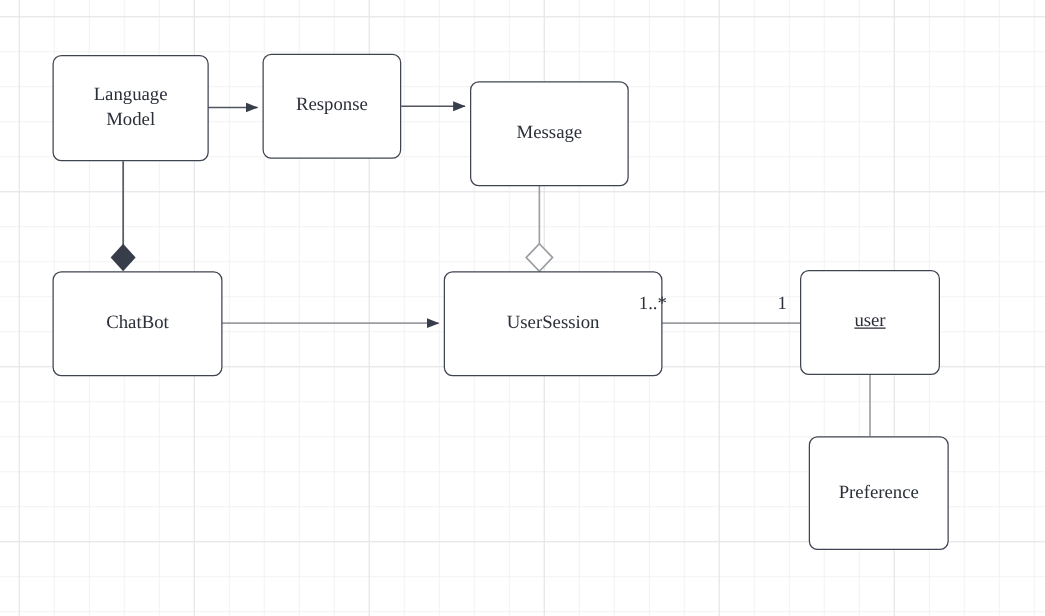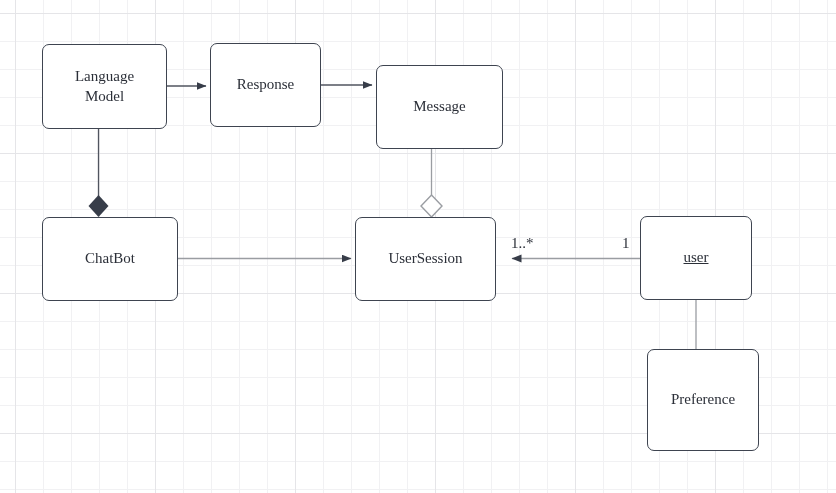--- a/index.html
+++ b/index.html
@@ -74,29 +74,29 @@
   </div>
 
   <div class="node" style="left:376px;top:39px;width:127px;height:84px;margin-top:26px;">
     <span class="lbl">Message</span>
   </div>
 
   <div class="node" style="left:42px;top:217px;width:136px;height:84px;">
     <span class="lbl">ChatBot</span>
   </div>
 
-  <div class="node" style="left:355px;top:217px;width:141px;height:84px;">
+  <div class="node" style="left:355px;top:217px;width:175px;height:84px;">
     <span class="lbl">UserSession</span>
   </div>
 
   <div class="node" style="left:640px;top:216px;width:112px;height:84px;text-decoration:underline;">
     <span class="lbl">user</span>
   </div>
 
-  <div class="node" style="left:647px;top:349px;width:112px;height:102px;">
+  <div class="node" style="left:647px;top:349px;width:112px;height:91px;">
     <span class="lbl">Preference</span>
   </div>
 
   <div class="edge-label" style="left:511px;top:236px;">1..*</div>
 
   <div class="edge-label" style="left:622px;top:236px;">1</div>
 
 </div>
 
 </body></html>

